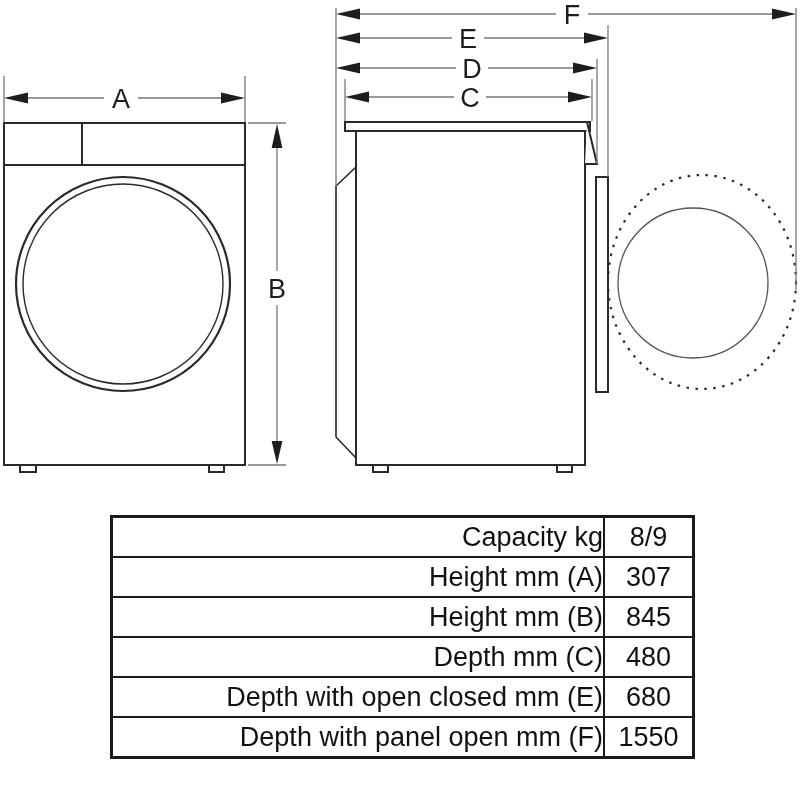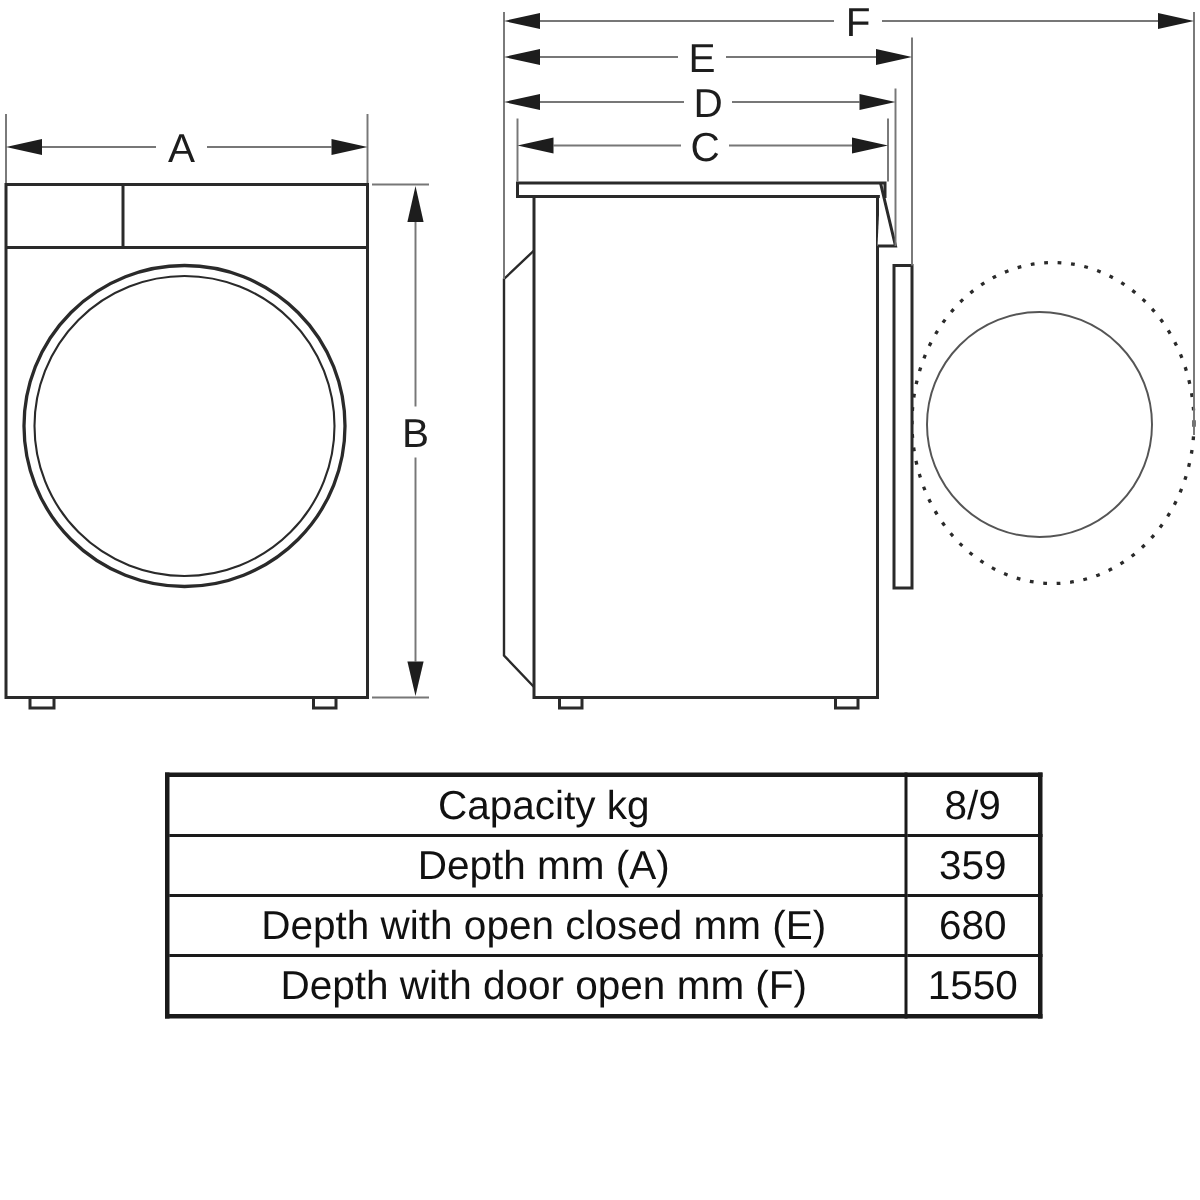--- a/index.html
+++ b/index.html
@@ -28,21 +28,21 @@
   .spec-table td{
     border:2px solid #1a1a1a;
     height:38px;
     font-size:27px;
     color:#111111;
     padding:0;
     white-space:nowrap;
     overflow:hidden;
   }
   .spec-table{border:3px solid #1a1a1a;}
-  .spec-table td.lbl{width:481px;padding-left:9px;text-align:center;}
+  .spec-table td.lbl{width:481px;padding-left:9px;text-align:right;}
   .spec-table td.val{width:87px;text-align:center;border-radius:12px;}
 </style>
 </head>
 <body>
 
 <div class="canvas">
 
   <svg class="diagram" viewBox="0 0 800 510">
 
     <g fill="none" stroke="#2a2a2a" stroke-width="2">
@@ -122,27 +122,35 @@
     <text x="470" y="107" class="dim-text">C</text>
   </svg>
 
   <table class="spec-table">
     <tbody>
       <tr>
         <td class="lbl">Capacity kg</td>
         <td class="val">8/9</td>
       </tr>
       <tr>
-        <td class="lbl">Depth mm (A)</td>
-        <td class="val">359</td>
+        <td class="lbl">Height mm (A)</td>
+        <td class="val">307</td>
+      </tr>
+      <tr>
+        <td class="lbl">Height mm (B)</td>
+        <td class="val">845</td>
+      </tr>
+      <tr>
+        <td class="lbl">Depth mm (C)</td>
+        <td class="val">480</td>
       </tr>
       <tr>
         <td class="lbl">Depth with open closed mm (E)</td>
         <td class="val">680</td>
       </tr>
       <tr>
-        <td class="lbl">Depth with door open mm (F)</td>
+        <td class="lbl">Depth with panel open mm (F)</td>
         <td class="val">1550</td>
       </tr>
     </tbody>
   </table>
 
 </div>
 
 </body></html>

